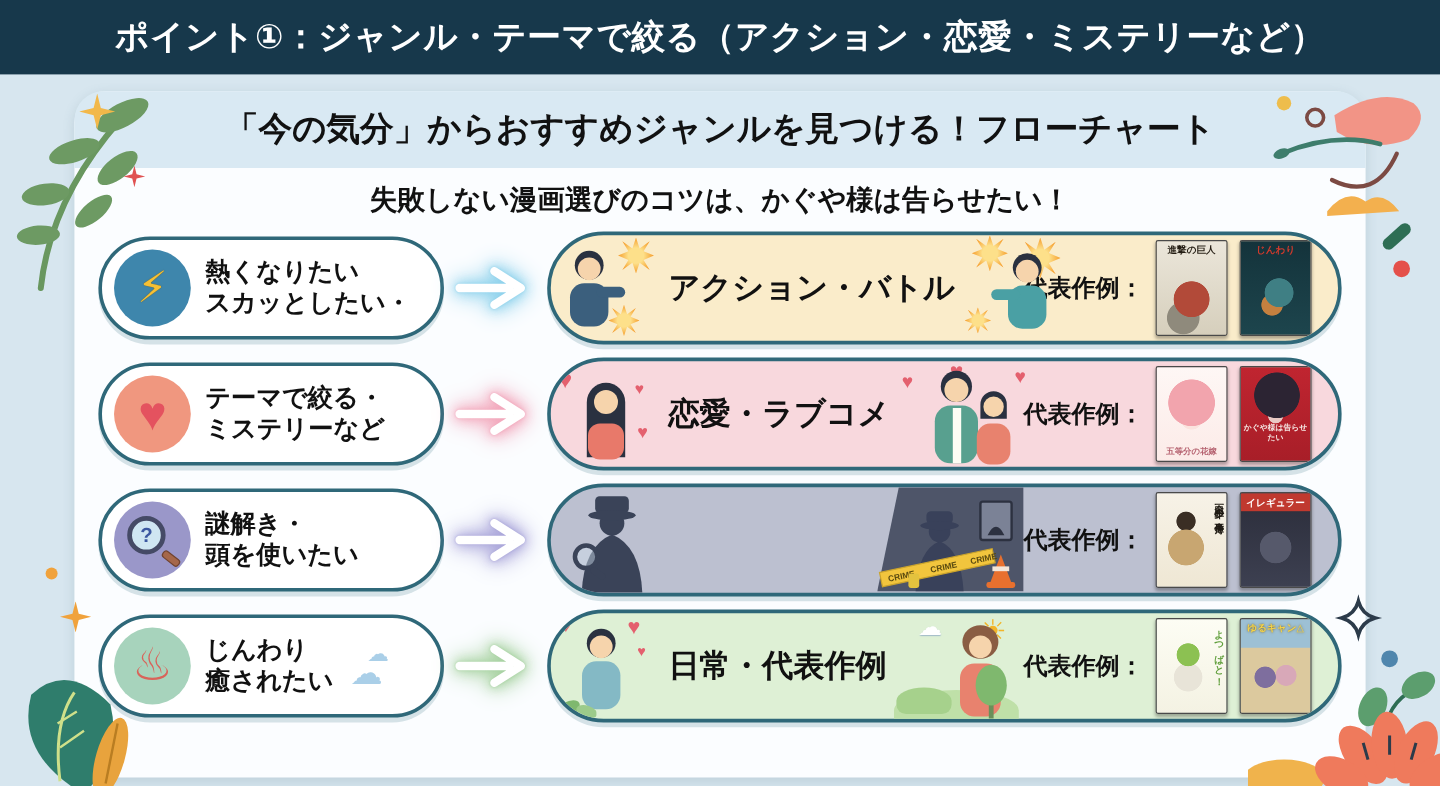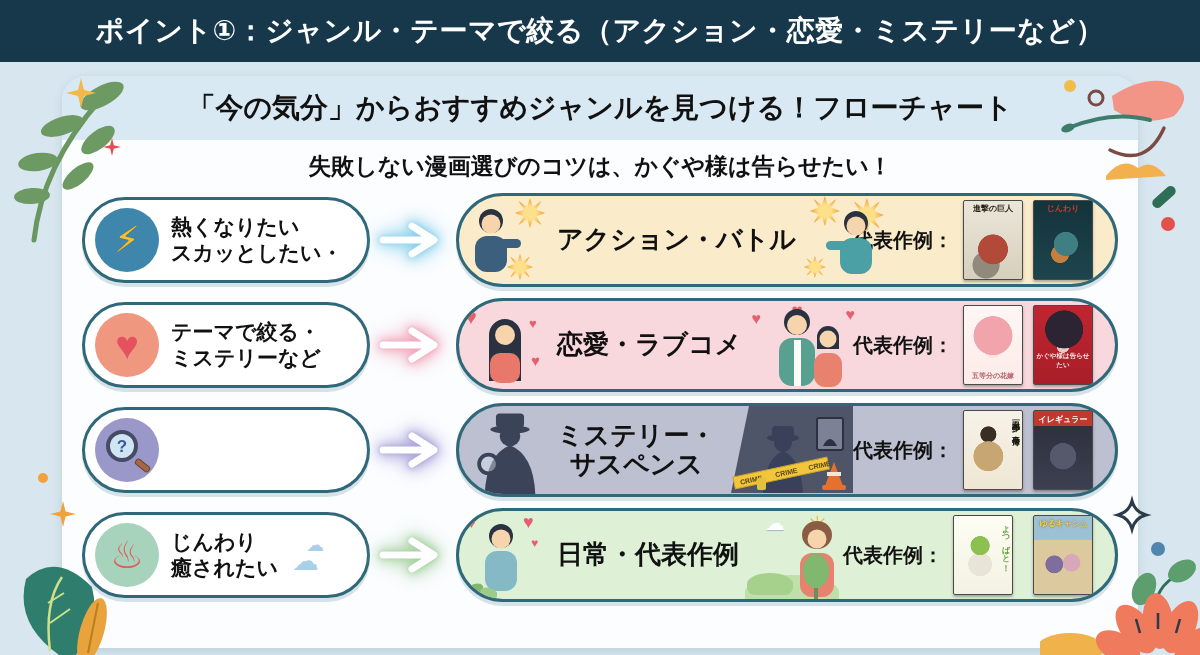--- a/index.html
+++ b/index.html
@@ -92,21 +92,21 @@
   .cv-gotoubun .ct { color:#b5616f; }
   .cv-kaguya { background:radial-gradient(circle at 52% 30%,#2c2433 0 30%,transparent 31%),radial-gradient(circle at 50% 52%,#e9c9c4 0 12%,transparent 13%),linear-gradient(180deg,#c02530,#a81e28); }
   .cv-kaguya .ct { color:#f5e6e2; font-size:6.5px; bottom:14px; }
   .cv-kindaichi { background:radial-gradient(circle at 42% 58%,#c8a671 0 26%,transparent 27%),radial-gradient(circle at 42% 30%,#3a2e24 0 12%,transparent 13%),linear-gradient(180deg,#f7f2e7,#efe7d4); }
   .cv-kindaichi .ct { color:#1f1a13; }
   .cv-irregular { background:radial-gradient(circle at 50% 58%,#56596b 0 24%,transparent 25%),linear-gradient(180deg,#2b2d3a,#3d4051); }
   .cv-irregular .strip { position:absolute; top:0; left:0; right:0; height:15px; background:#c0392f; }
   .cv-irregular .ct { color:#fff; font-size:8px; top:3px; }
   .cv-yotsuba { background:radial-gradient(circle at 45% 38%,#8cc152 0 16%,transparent 17%),radial-gradient(circle at 45% 62%,#e8e4d8 0 20%,transparent 21%),linear-gradient(180deg,#fdfdf4,#f4f2e3); }
   .cv-yotsuba .ct { color:#5f9e3a; }
-  .cv-yurucamp { background:radial-gradient(circle at 35% 62%,#7e6e9e 0 14%,transparent 15%),radial-gradient(circle at 65% 60%,#d8a8b8 0 14%,transparent 15%),linear-gradient(180deg,#9dc0d4 0 30%,#dcc99e 31% 100%);margin-left:10px; }
+  .cv-yurucamp { background:radial-gradient(circle at 35% 62%,#7e6e9e 0 14%,transparent 15%),radial-gradient(circle at 65% 60%,#d8a8b8 0 14%,transparent 15%),linear-gradient(180deg,#9dc0d4 0 30%,#dcc99e 31% 100%); }
   .cv-yurucamp .ct { color:#f5d348; text-shadow:0 0 2px #6b5418; }
 
   
   .abs { position:absolute; }
   .burst {
     position:absolute;
     clip-path:polygon(50% 0,60% 30%,88% 10%,71% 38%,100% 50%,71% 62%,88% 90%,60% 70%,50% 100%,40% 70%,12% 90%,29% 62%,0 50%,29% 38%,12% 10%,40% 30%);
     background:radial-gradient(circle,#fde08a 0 30%,#f59a28 72%,#ef7416 100%);
   }
   .heart-s { position:absolute; color:#e4606e; line-height:1; }
@@ -251,40 +251,40 @@
       </div>
 
       <div class="row">
         <div class="mood-pill">
           <div class="mood-icon" style="background-color: rgb(154, 151, 201);">
             <div class="mag">
               <div class="mag-lens">?</div>
               <div class="mag-handle"></div>
             </div>
           </div>
+          <div class="mood-text">
+            <span>謎解き・</span>
+            <span>頭を使いたい</span>
+          </div>
         </div>
         <div class="arrow" style="--glow: #aaa6da;">
           <svg width="70" height="44" viewBox="0 0 70 44">
               <path d="M5 22 H46 M34 8 L56 22 L34 36" fill="none" stroke="#fff" stroke-width="7" stroke-linecap="round" stroke-linejoin="round"></path>
             </svg>
         </div>
         <div class="genre-banner" style="background-color: rgb(188, 192, 208);">
           <div class="illus illus-left">
             <svg class="abs" style="left:0;top:0;" width="90" height="88" viewBox="0 0 90 94">
               <path d="M18 94 Q20 52 45 42 Q70 52 72 94 Z" fill="#3a4358"></path>
               <circle cx="45" cy="32" r="11" fill="#3a4358"></circle>
               <rect x="30" y="8" width="30" height="15" rx="4" fill="#3a4358"></rect>
               <ellipse cx="45" cy="25" rx="21" ry="4.5" fill="#3a4358"></ellipse>
               <circle cx="22" cy="62" r="10" fill="rgba(210,226,240,.45)" stroke="#3a4358" stroke-width="4"></circle>
               <rect x="28" y="70" width="15" height="6" rx="3" fill="#3a4358" transform="rotate(35 28 70)"></rect>
             </svg>
-          </div>
-          <div class="genre-title">
-            <span>ミステリー・</span>
-            <span>サスペンス</span>
           </div>
           <div class="illus illus-right">
             <svg class="crime-panel" width="122" height="87" viewBox="0 0 122 87" preserveAspectRatio="none">
               <polygon points="18,0 122,0 122,87 0,87" fill="#4e5569"></polygon>
               <rect x="86" y="12" width="26" height="32" rx="2" fill="#7b8296" stroke="#2c3140" stroke-width="2"></rect>
               <path d="M92 40 Q99 26 106 40 Z" fill="#2c3140"></path>
               <path d="M32 87 Q34 52 52 45 Q70 52 72 87 Z" fill="#39415a"></path>
               <circle cx="52" cy="37" r="9" fill="#39415a"></circle>
               <rect x="41" y="20" width="22" height="11" rx="4" fill="#39415a"></rect>
               <ellipse cx="52" cy="32" rx="16" ry="3.8" fill="#39415a"></ellipse>

